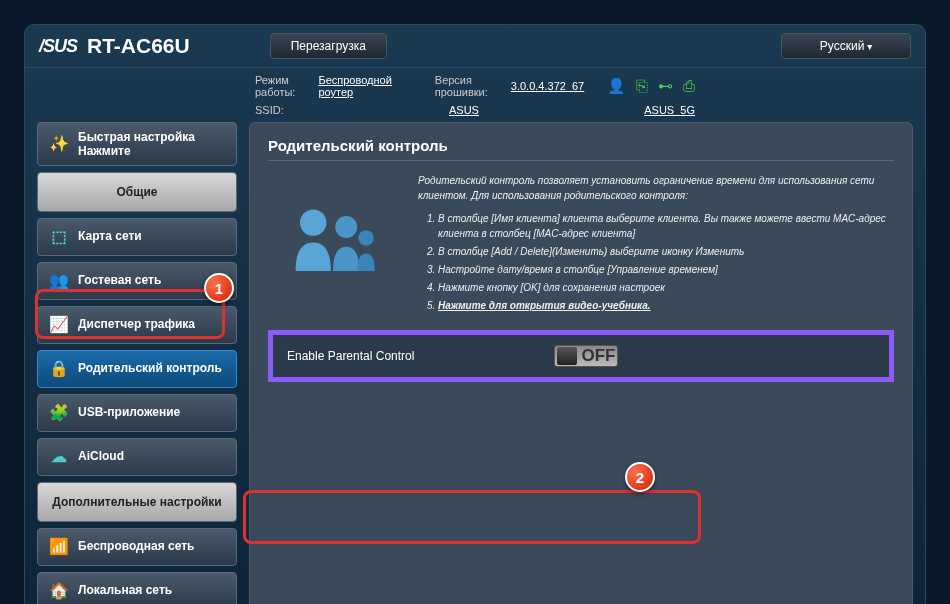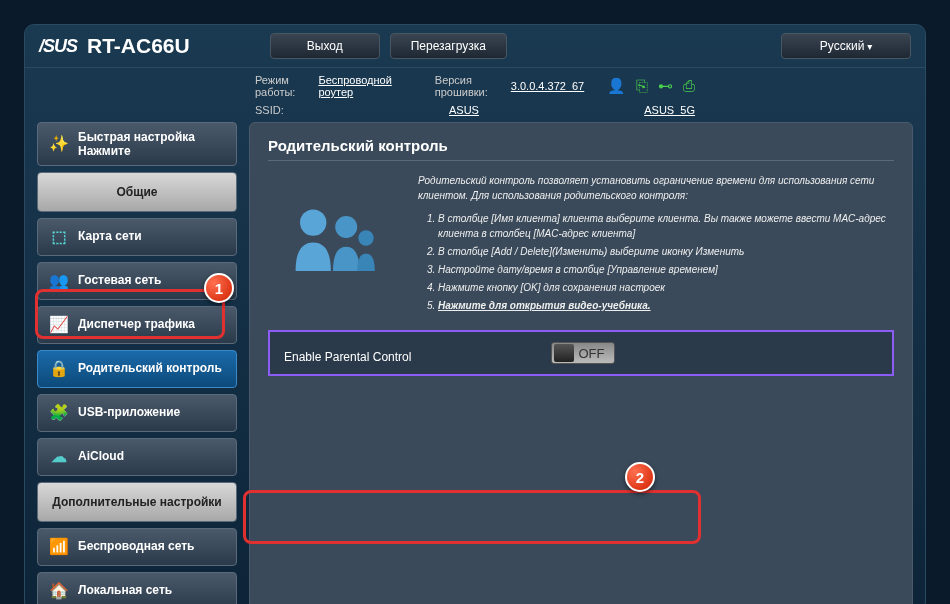--- a/index.html
+++ b/index.html
@@ -110,42 +110,42 @@
   width: 130px; height: 130px; flex-shrink: 0;
   display: flex; align-items: center; justify-content: center;
 }
 .desc-text { font-size: 10px; color: #eee; font-style: italic; line-height: 1.5; flex: 1;}
 .desc-text p { margin-bottom: 8px; }
 .desc-text ol { padding-left: 20px; }
 .desc-text li { margin-bottom: 3px; }
 .video-link { text-decoration: underline; font-weight: bold; cursor: pointer;}
 .toggle-row {
   background: #2a3a4a;
-  border: 2px solid #8b5cf6;
+  border: 5px solid #8b5cf6;
   padding: 10px 14px;
   margin-top: 14px;
   display: flex;
-  align-items: flex-end;
+  align-items: center;
   font-size: 12px;
 }
 .toggle {
   margin-left: 140px;
   width: 64px; height: 22px;
   background: linear-gradient(to bottom, #888, #bbb);
   border: 1px solid #555;
   border-radius: 3px;
   position: relative;
   cursor: pointer;
   display: flex; align-items: center;
 }
 .toggle-knob {
   width: 20px; height: 18px; background: linear-gradient(to bottom,#555,#222);
   border-radius: 2px; position: absolute; left: 2px;
 }
-.toggle-text { margin-left: 26px; color: #333; font-weight: normal; font-size: 13px;}
+.toggle-text { margin-left: 26px; color: #333; font-weight: bold; font-size: 17px;}
 .hl-box {
   position: absolute;
   border: 3px solid #e03030;
   border-radius: 8px;
   pointer-events: none;
 }
 .num-badge {
   position: absolute;
   width: 30px; height: 30px; border-radius: 50%;
   background: radial-gradient(circle at 30% 30%, #ff7050, #d02000);
@@ -159,21 +159,20 @@
 </style>
 </head>
 <body>
 
 <div class="frame">
 
   <div class="topbar">
     <span class="asus-logo">/SUS</span>
     <span class="model">RT-AC66U</span>
     <div style="width:60px"></div>
-    <button class="top-btn">Выход</button>
     <button class="top-btn">Перезагрузка</button>
     <button class="top-btn lang-btn">Русский</button>
   </div>
 
   <div class="info-row">
     <span>Режим работы:</span>
     <span class="info-link">Беспроводной роутер</span>
     <span class="info-link2" style="text-decoration:none;color:#ccc">Версия прошивки:</span>
     <span class="info-link">3.0.0.4.372_67</span>
     <div class="status-icons">

